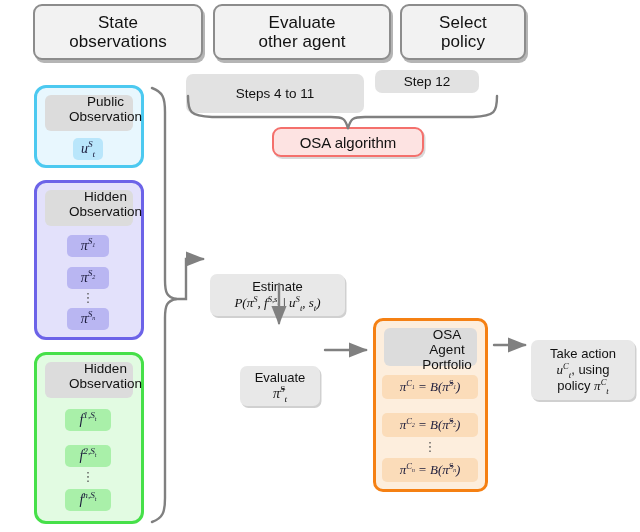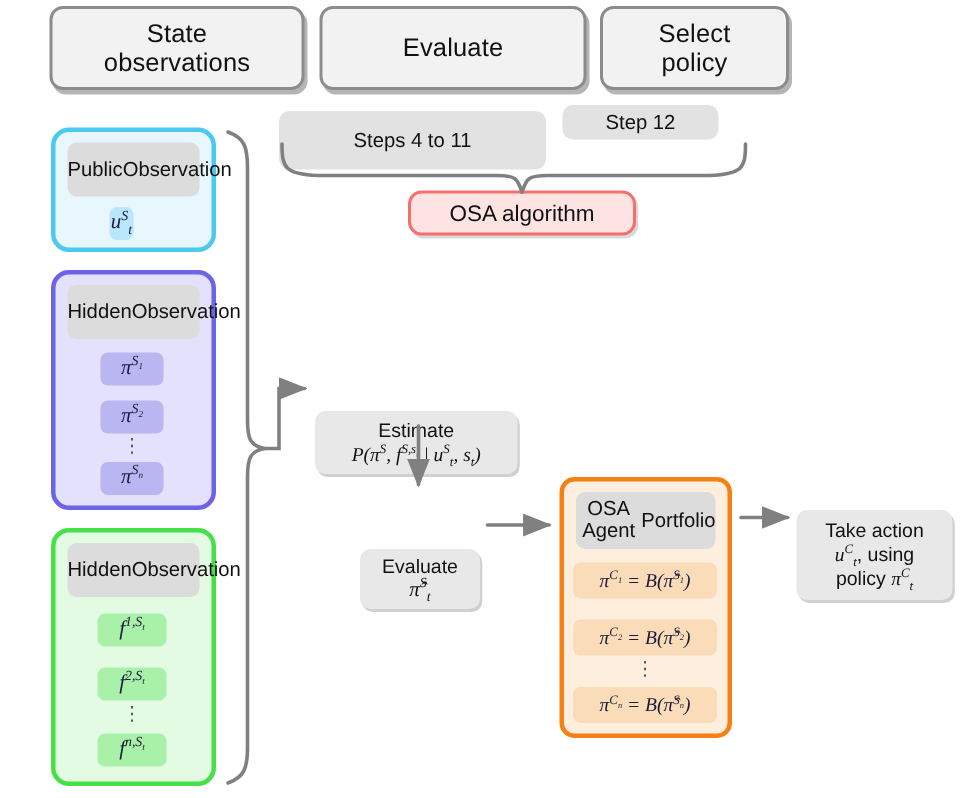--- a/index.html
+++ b/index.html
@@ -44,22 +44,22 @@
   
   .obs{border-radius:12px;}
   .obs-blue  {background:#e8f7fe;border:3px solid #4cc9f0;}
   .obs-purple{background:#e3e1fb;border:3px solid #6c63e8;}
   .obs-green {background:#e2fbe2;border:3px solid #46e049;}
   .obs-orange{background:#fdeedd;border:3.5px solid #f58013;border-radius:10px;}
 
   .obs-title{
     position:absolute;left:8px;right:8px;top:7px;height:36px;
     background:#dcdcdc;border-radius:6px;
-    display:flex;flex-direction:row;align-items:center;justify-content:flex-start;
-    font-size:13.5px;line-height:1.1;text-align:center;
+    display:flex;flex-direction:column;align-items:center;justify-content:flex-start;
+    font-size:13.5px;line-height:1.1;text-align:center;padding-left:33px;
   }
   .obs-title.tall{height:38px;}
 
   
   .chip{
     position:absolute;border-radius:5px;
     display:flex;align-items:center;justify-content:center;
     font-family:"Liberation Serif","DejaVu Serif",serif;
     font-style:italic;font-size:14px;color:#1a1a3a;white-space:nowrap;
   }
@@ -88,40 +88,41 @@
 
   <div class="abs hdr" style="left:6px;top:4px;width:170px;height:56px;">
     <div>
       <span>State</span>
       <span>observations</span>
     </div>
   </div>
   <div class="abs hdr" style="left:186px;top:4px;width:178px;height:56px;">
     <div>
       <span>Evaluate</span>
+      <span>other agent</span>
     </div>
   </div>
   <div class="abs hdr" style="left:373px;top:4px;width:126px;height:56px;">
     <div>
       <span>Select</span>
       <span>policy</span>
     </div>
   </div>
 
   <div class="abs steppill" style="left:186px;top:74px;width:178px;height:39px;">Steps 4 to 11</div>
   <div class="abs steppill" style="left:375px;top:70px;width:104px;height:23px;">Step 12</div>
 
   <div class="abs redbox" style="left:272px;top:127px;width:152px;height:30px;">OSA algorithm</div>
 
   <div class="abs obs obs-blue" style="left:34px;top:85px;width:110px;height:83px;">
     <div class="obs-title">
       <span>Public</span>
       <span>Observation</span>
     </div>
-    <div class="chip chip-blue" style="left:36px;top:50px;width:16px;height:22px;">
+    <div class="chip chip-blue" style="left:36px;top:50px;width:30px;height:22px;">
       <span class="m">u<sup>S</sup><sub>t</sub></span>
     </div>
   </div>
 
   <div class="abs obs obs-purple" style="left:34px;top:180px;width:110px;height:160px;">
     <div class="obs-title">
       <span>Hidden</span>
       <span>Observation</span>
     </div>
     <div class="chip chip-purple" style="left:30px;top:52px;width:42px;height:22px;">

